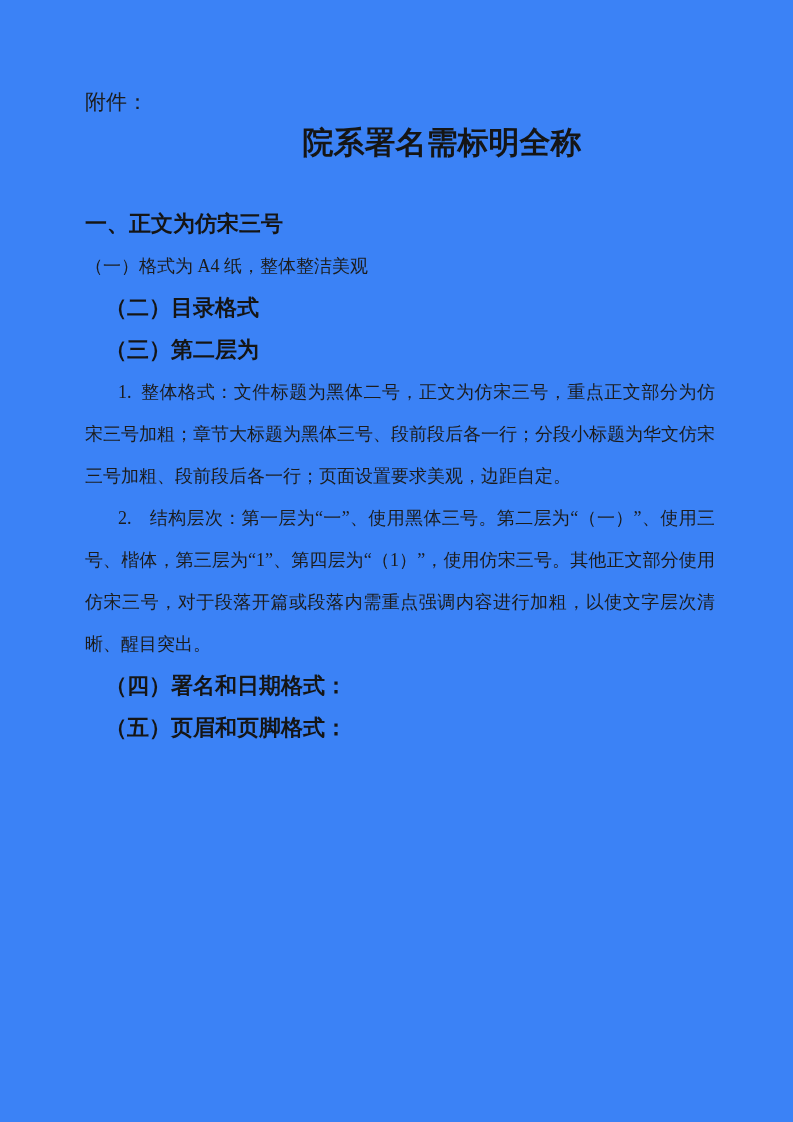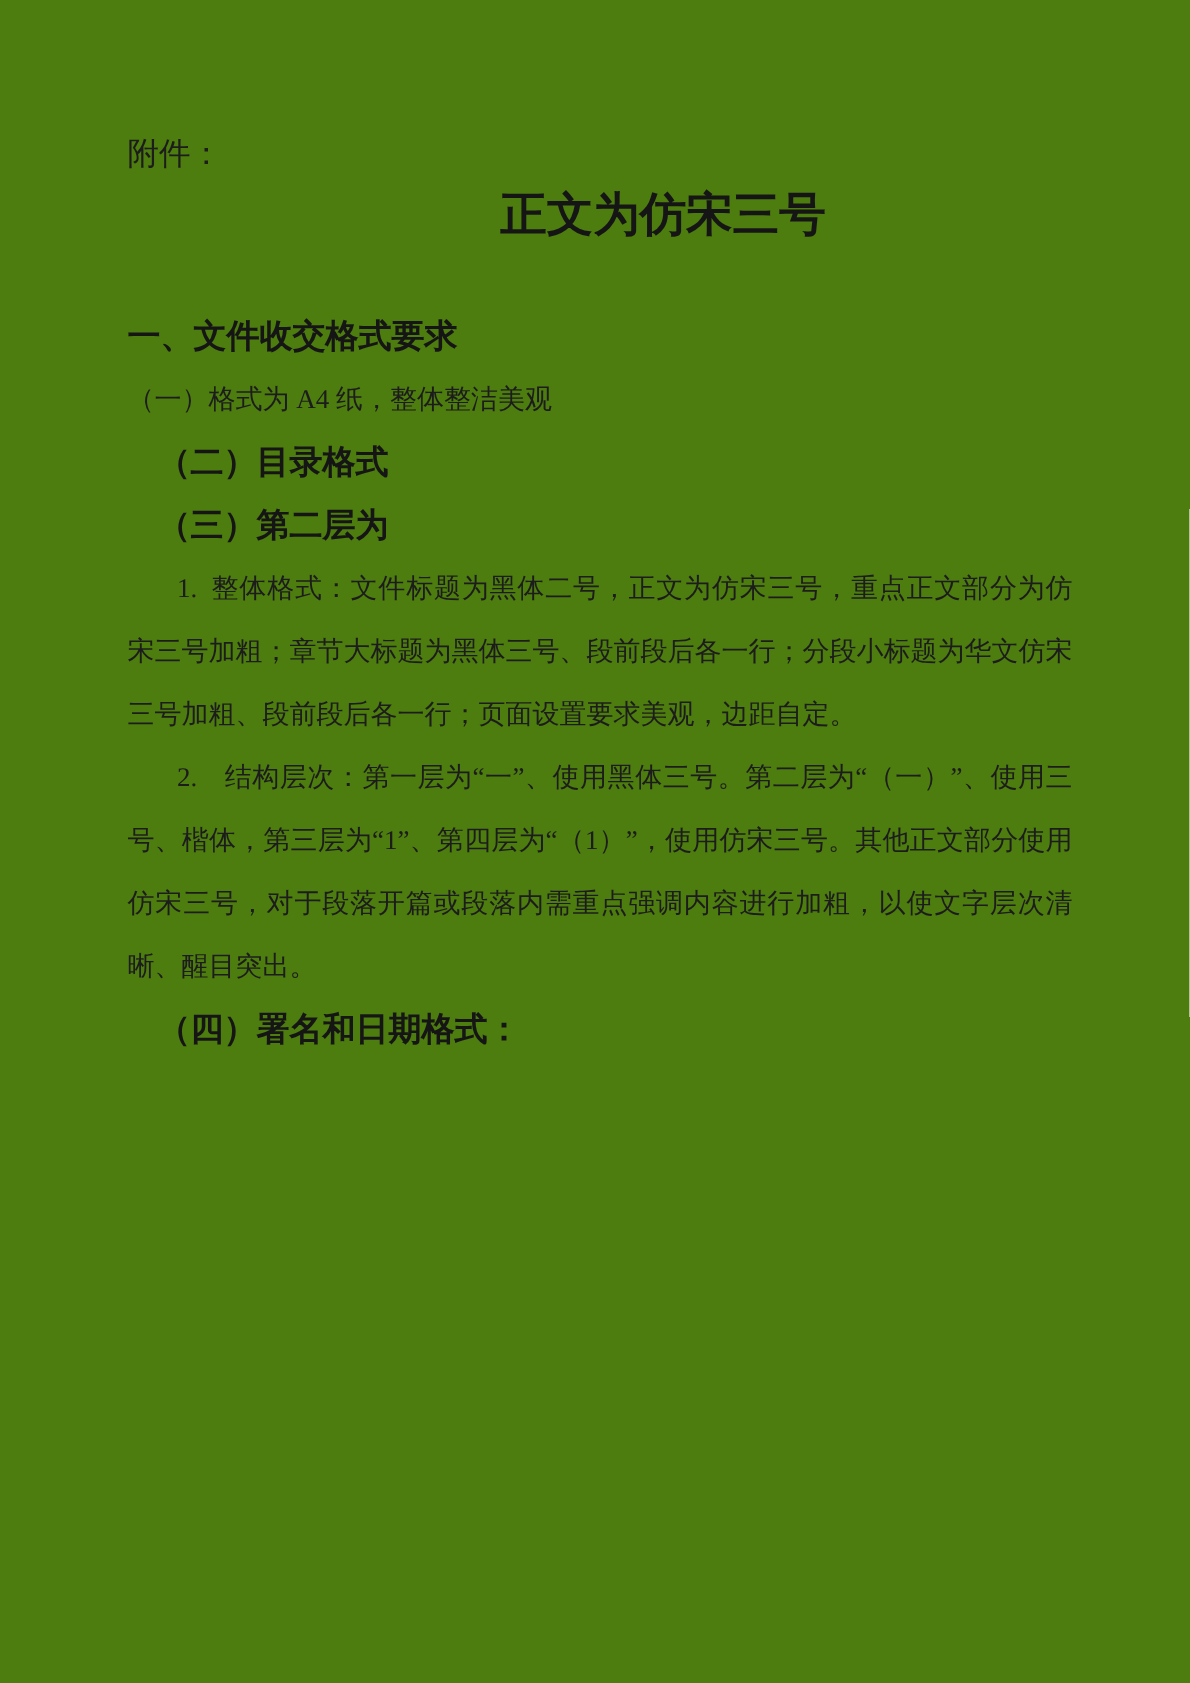--- a/index.html
+++ b/index.html
@@ -4,21 +4,21 @@
 <style>
   html, body {
     margin: 0;
     padding: 0;
     background: #ffffff;
   }
   .page {
     position: relative;
     width: 793px;
     height: 1122px;
-    background: #4d7c0f;
+    background: #3b82f6;
     overflow: hidden;
     color: #1c1c1c;
     box-sizing: border-box;
   }
   .content {
     box-sizing: border-box;
     padding: 88px 78px 0 85px;
     width: 100%;
   }
   .attachment-label {
@@ -65,33 +65,34 @@
   }
 </style>
 </head>
 <body>
 
 <div class="page">
   <div class="content">
 
     <div class="attachment-label">附件：</div>
 
-    <div class="doc-title">正文为仿宋三号</div>
+    <div class="doc-title">院系署名需标明全称</div>
 
-    <div class="h1">一、文件收交格式要求</div>
+    <div class="h1">一、正文为仿宋三号</div>
 
     <div class="body-par">（一）格式为 A4 纸，整体整洁美观</div>
 
     <div class="h2">（二）目录格式</div>
 
 
     <div class="h2">（三）第二层为</div>
 
     <div class="body-par first-indent">1. 整体格式：文件标题为黑体二号，正文为仿宋三号，重点正文部分为仿宋三号加粗；章节大标题为黑体三号、段前段后各一行；分段小标题为华文仿宋三号加粗、段前段后各一行；页面设置要求美观，边距自定。</div>
 
     <div class="body-par first-indent">2. 结构层次：第一层为“一”、使用黑体三号。第二层为“（一）”、使用三号、楷体，第三层为“1”、第四层为“（1）”，使用仿宋三号。其他正文部分使用仿宋三号，对于段落开篇或段落内需重点强调内容进行加粗，以使文字层次清晰、醒目突出。</div>
 
     <div class="h2">（四）署名和日期格式：</div>
 
 
+    <div class="h2">（五）页眉和页脚格式：</div>
 
   </div>
 </div>
 
 </body></html>

